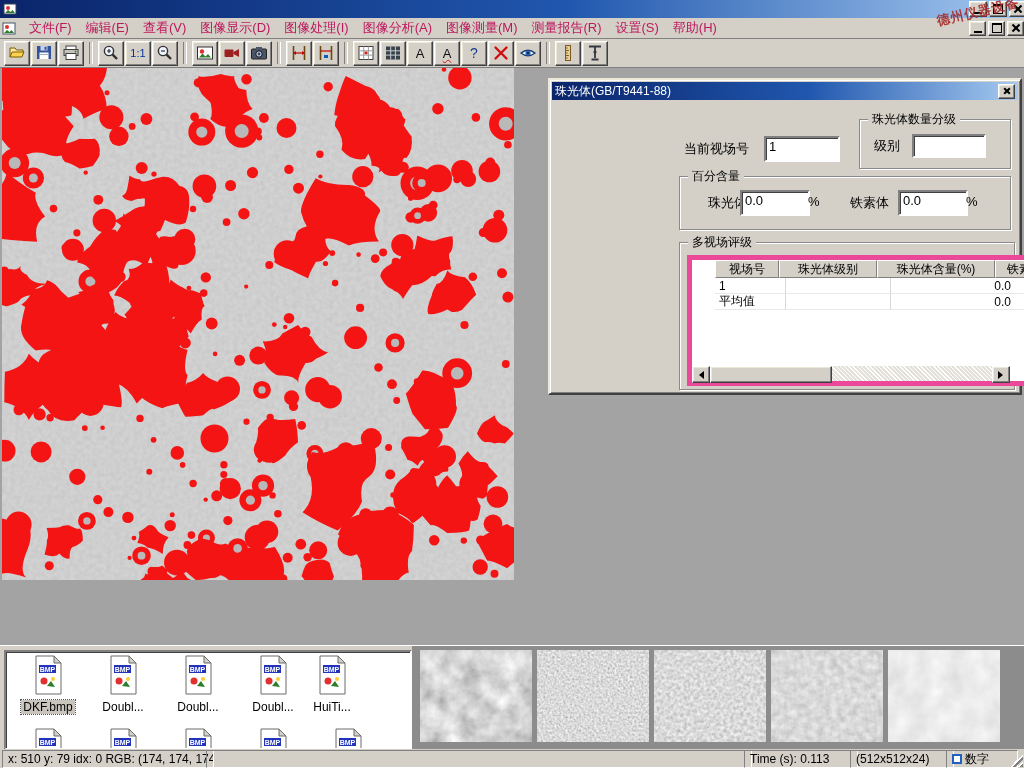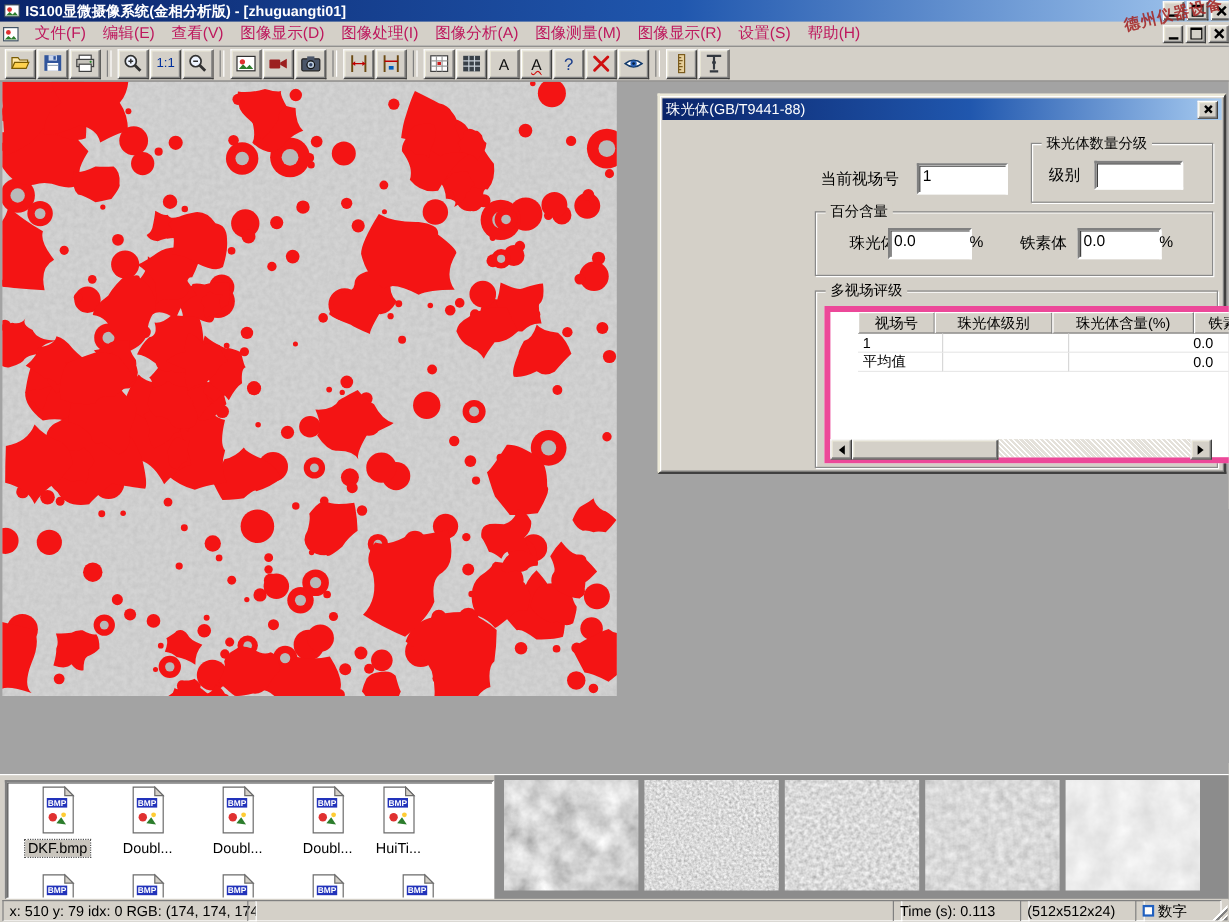--- a/index.html
+++ b/index.html
@@ -179,21 +179,20 @@
 </svg>
 
 <div class="window">
 
   <div class="titlebar">
     <svg class="app-icon" width="14" height="14">
       <rect x="1" y="2" width="12" height="10" fill="#fff" stroke="#345"></rect>
       <circle cx="5" cy="6" r="2" fill="#e03030"></circle>
       <path d="M2 11 l3-3 2.5 2 2-2 2.5 3 z" fill="#2c7d2c"></path>
     </svg>
-    <span class="title-text">IS100显微摄像系统(金相分析版) - [zhuguangti01]</span>
     <div class="winbtns">
       <div class="wbtn btn3">
           <div class="gmin"></div>
         </div>
       <div class="wbtn btn3">
           <div class="grest"></div>
         </div>
       <div class="wbtn btn3">
           <div class="gx"></div>
         </div>
@@ -208,21 +207,21 @@
       <circle cx="5" cy="6" r="2" fill="#e03030"></circle>
       <path d="M2 12 l3-3 2.5 2 2-2 2.5 3 z" fill="#2c7d2c"></path>
     </svg>
     <span class="mitem">文件(F)</span>
     <span class="mitem">编辑(E)</span>
     <span class="mitem">查看(V)</span>
     <span class="mitem">图像显示(D)</span>
     <span class="mitem">图像处理(I)</span>
     <span class="mitem">图像分析(A)</span>
     <span class="mitem">图像测量(M)</span>
-    <span class="mitem">图像显示(R)</span>
+    <span class="mitem">测量报告(R)</span>
     <span class="mitem">设置(S)</span>
     <span class="mitem">帮助(H)</span>
     <div class="mdi-btns">
       <div class="wbtn btn3">
           <div class="gmin"></div>
         </div>
       <div class="wbtn btn3">
           <div class="grest"></div>
         </div>
       <div class="wbtn btn3">

